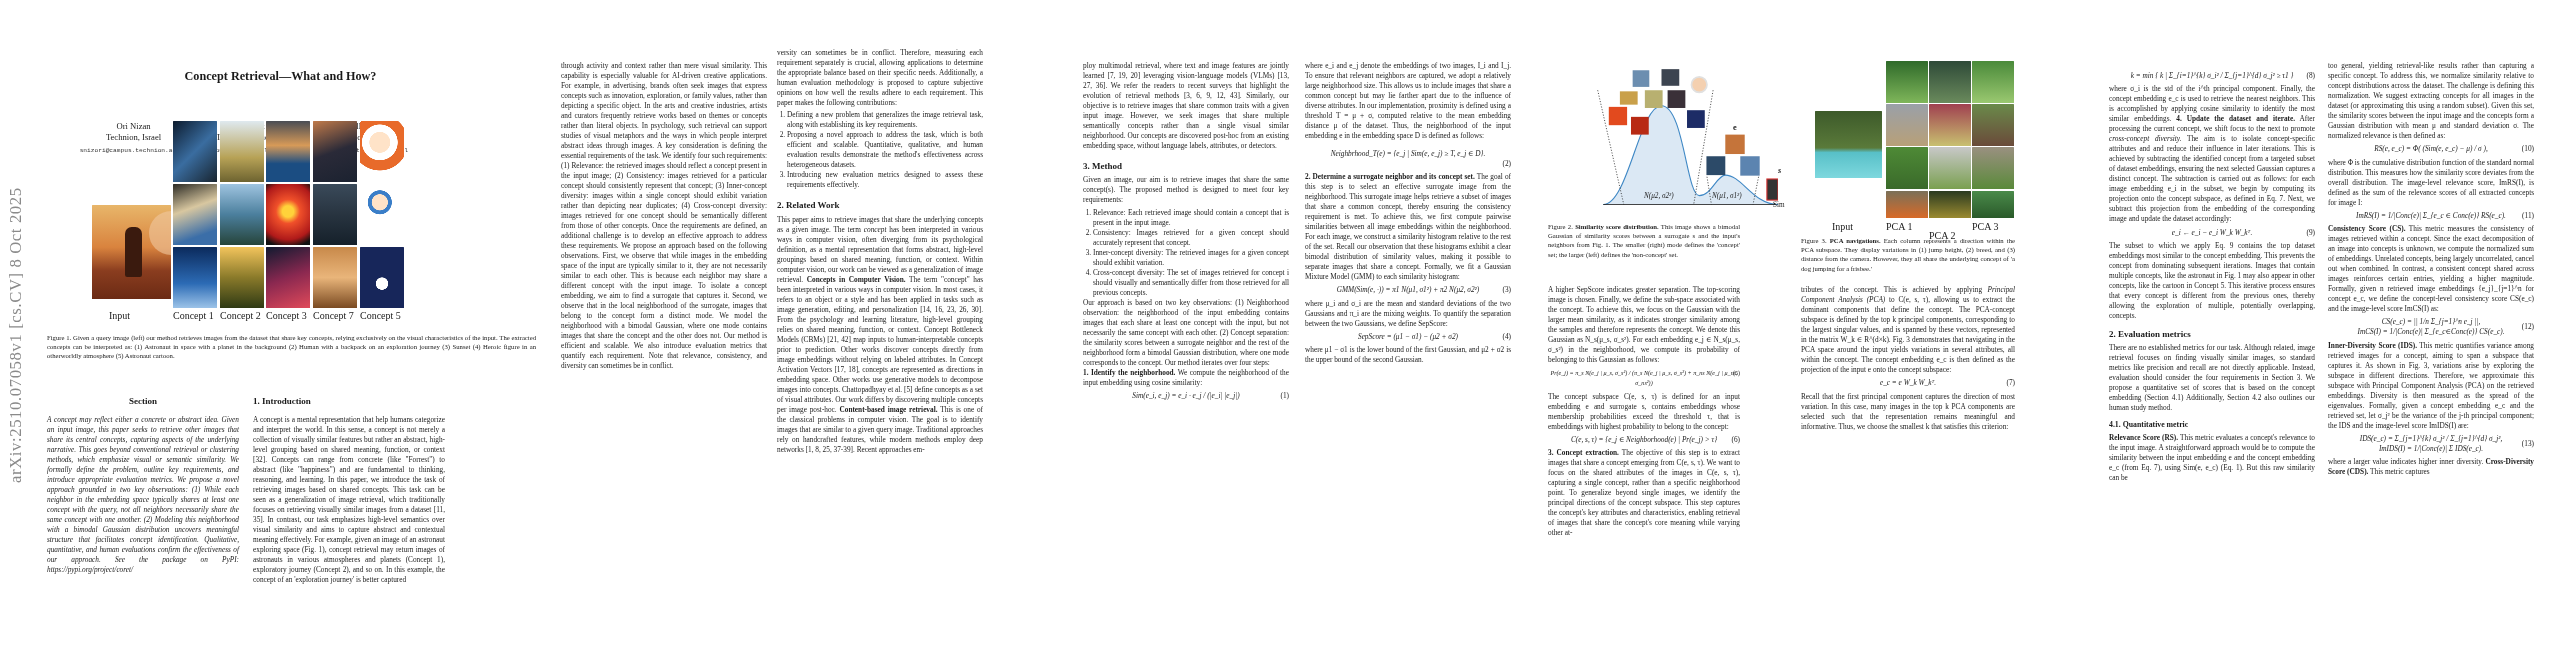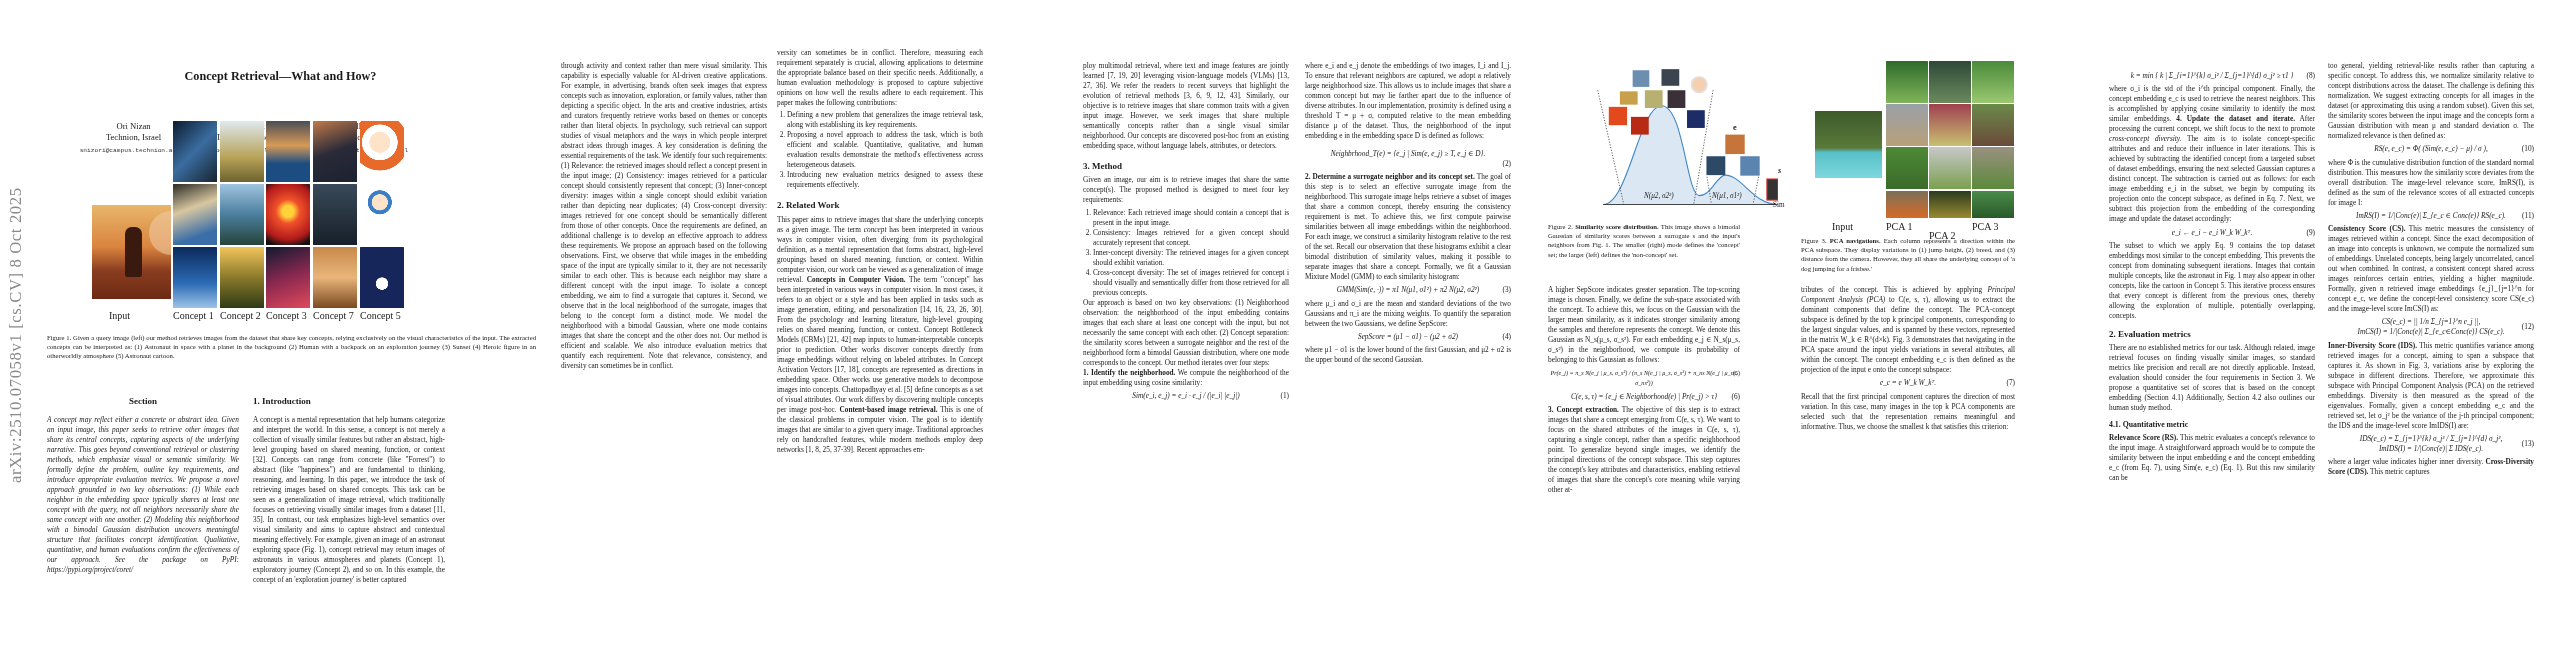--- a/index.html
+++ b/index.html
@@ -167,20 +167,21 @@
 <div class="abs" style="left:1778px;top:166px;font-size:8.3px;font-weight:bold;font-style:italic;">s</div>
 <div class="abs" style="left:1773px;top:201px;font-size:7.2px;">Sim</div>
 
 <div class="caption" style="left:1548px; top:222px; width:192px;">
   <span>Figure 2. </span><span class="bold">Similarity score distribution.</span><span> This image shows a bimodal Gaussian of similarity scores between a surrogate s and the input's neighbors from Fig. 1. The smaller (right) mode defines the 'concept' set; the larger (left) defines the 'non-concept' set.</span>
 </div>
 
 <div class="col" style="left:1548px; top:285px; width:192px; height:350px; overflow:hidden;">
   <p>A higher SepScore indicates greater separation. The top-scoring image is chosen. Finally, we define the sub-space associated with the concept. To achieve this, we focus on the Gaussian with the larger mean similarity, as it indicates stronger similarity among the samples and therefore represents the concept. We denote this Gaussian as N_s(μ_s, σ_s²). For each embedding e_j ∈ N_s(μ_s, σ_s²) in the neighborhood, we compute its probability of belonging to this Gaussian as follows:</p>
   <div class="eq" style="font-size:6.1px;"><span>Pr(e_j) = π_s N(e_j | μ_s, σ_s²) / (π_s N(e_j | μ_s, σ_s²) + π_ns N(e_j | μ_ns, σ_ns²))</span><span class="num">(5)</span></div>
+  <p>The concept subspace C(e, s, τ) is defined for an input embedding e and surrogate s, contains embeddings whose membership probabilities exceed the threshold τ, that is embeddings with highest probability to belong to the concept:</p>
   <div class="eq"><span>C(e, s, τ) = {e_j ∈ Neighborhood(e) | Pr(e_j) &gt; τ}</span><span class="num">(6)</span></div>
   <p><span class="bold">3. Concept extraction.</span><span> The objective of this step is to extract images that share a concept emerging from C(e, s, τ). We want to focus on the shared attributes of the images in C(e, s, τ), capturing a single concept, rather than a specific neighborhood point. To generalize beyond single images, we identify the principal directions of the concept subspace. This step captures the concept's key attributes and characteristics, enabling retrieval of images that share the concept's core meaning while varying other at-</span></p>
 </div>
 
 <div>
   <div class="tile" style="left:1815px;top:111px;width:67px;height:67px;background:linear-gradient(180deg,#3d5a2a 0%,#5a7a3a 55%,#58c0c8 62%,#7ed8de 100%);"></div>
   <div class="tile" style="left:1886px;top:61px;width:42px;height:42px;background:linear-gradient(180deg,#2f6a2a,#7fb65a);"></div>
   <div class="tile" style="left:1929px;top:61px;width:42px;height:42px;background:linear-gradient(180deg,#2e4a38,#6a8a5c);"></div>
   <div class="tile" style="left:1972px;top:61px;width:42px;height:42px;background:linear-gradient(180deg,#4a8a3a,#9ac870);"></div>
   <div class="tile" style="left:1886px;top:104px;width:42px;height:42px;background:linear-gradient(180deg,#9aa0a8,#b8a078);"></div>

